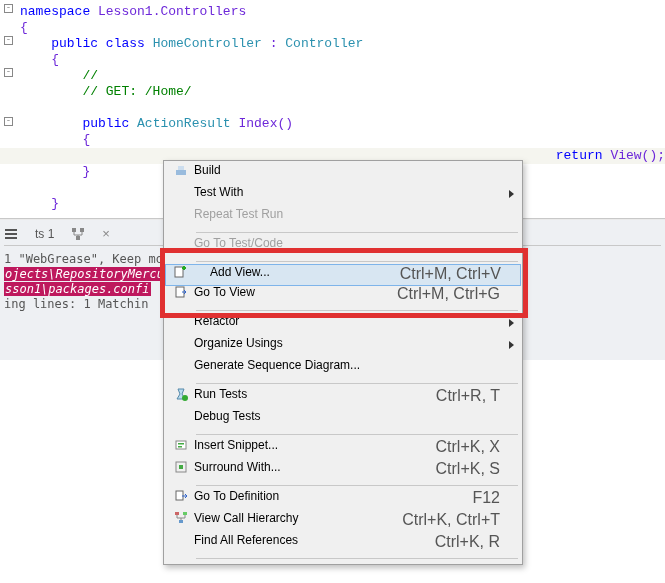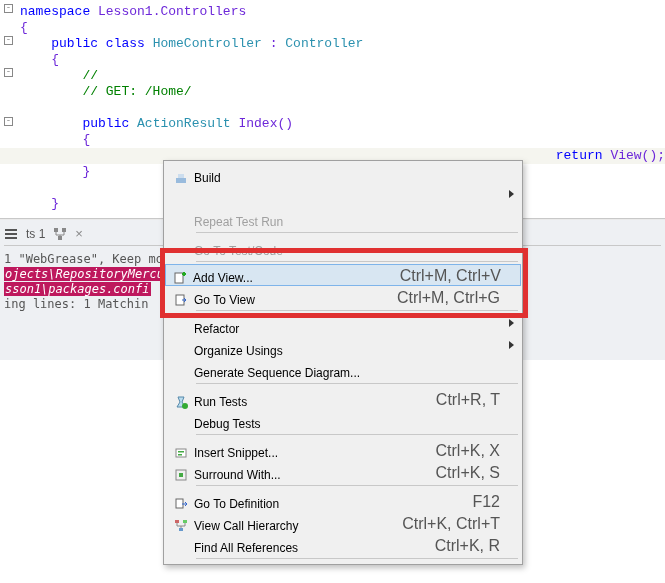--- a/index.html
+++ b/index.html
@@ -52,21 +52,21 @@
     padding: 6px 4px 0 4px;
     font-family: Consolas, monospace;
     font-size: 12px;
     color: #555;
     position: relative;
     height: 140px;
   }
   .tabbar {
     display: flex;
     align-items: center;
-    gap: 8px;
+    gap: 17px;
     font-family: "Segoe UI", sans-serif;
     border-bottom: 1px solid #c8c8c8;
     padding-bottom: 4px;
   }
   .tabbar .ico { width:14px; height:14px; display:inline-block; }
   .tabbar .close { color:#888; font-size:13px; }
   .pane-text { margin-top: 6px; line-height:15px; }
   .hlpath {
     background: #be185d;
     color: #fff;
@@ -81,26 +81,26 @@
     background: #f0f0f0;
     border: 1px solid #a0a0a0;
     box-shadow: 2px 3px 6px rgba(0,0,0,0.25);
     font-family: "Segoe UI", sans-serif;
     font-size: 12px;
     padding: 2px;
     z-index: 10;
   }
   .ctx-menu .row {
     display: flex;
-    align-items: flex-end;
+    align-items: flex-start;
     height: 22px;
     padding: 0 20px 0 2px;
     position: relative;
   }
-  .ctx-menu .row.hover { background: #d8e6f2; border:1px solid #7eb4ea; height:22px; margin:-1px; padding:0 19px 0 1px;}
+  .ctx-menu .row.hover { background: #d8e6f2; border:1px solid #7eb4ea; height:22px; margin:-1px; padding:0 19px 0 1px;gap:17px;}
   .ctx-menu .row.disabled { color: #a0a0a0; }
   .ctx-menu .icon-col {
     width: 26px;
     display:flex; align-items:center; justify-content:center;
     font-size: 12px;
   }
   .ctx-menu .label { flex: 1; }
   .ctx-menu .shortcut { color:#555; font-size:16px; }
   .ctx-menu .sep {
     height: 1px;
@@ -180,20 +180,21 @@
     <span class="icon-col">
       <svg class="ico-svg" viewBox="0 0 14 14">
           <rect x="2" y="7" width="10" height="5" fill="#9bd"></rect>
           <rect x="4" y="3" width="6" height="4" fill="#cde"></rect>
         </svg>
     </span>
     <span class="label">Build</span>
   </div>
   <div class="row">
     <span class="icon-col"></span>
+    <span class="label">Test With</span>
     <span class="arrow"></span>
   </div>
   <div class="row disabled">
     <span class="icon-col"></span>
     <span class="label">Repeat Test Run</span>
   </div>
   <div class="sep"></div>
   <div class="row disabled">
     <span class="icon-col"></span>
     <span class="label">Go To Test/Code</span>

